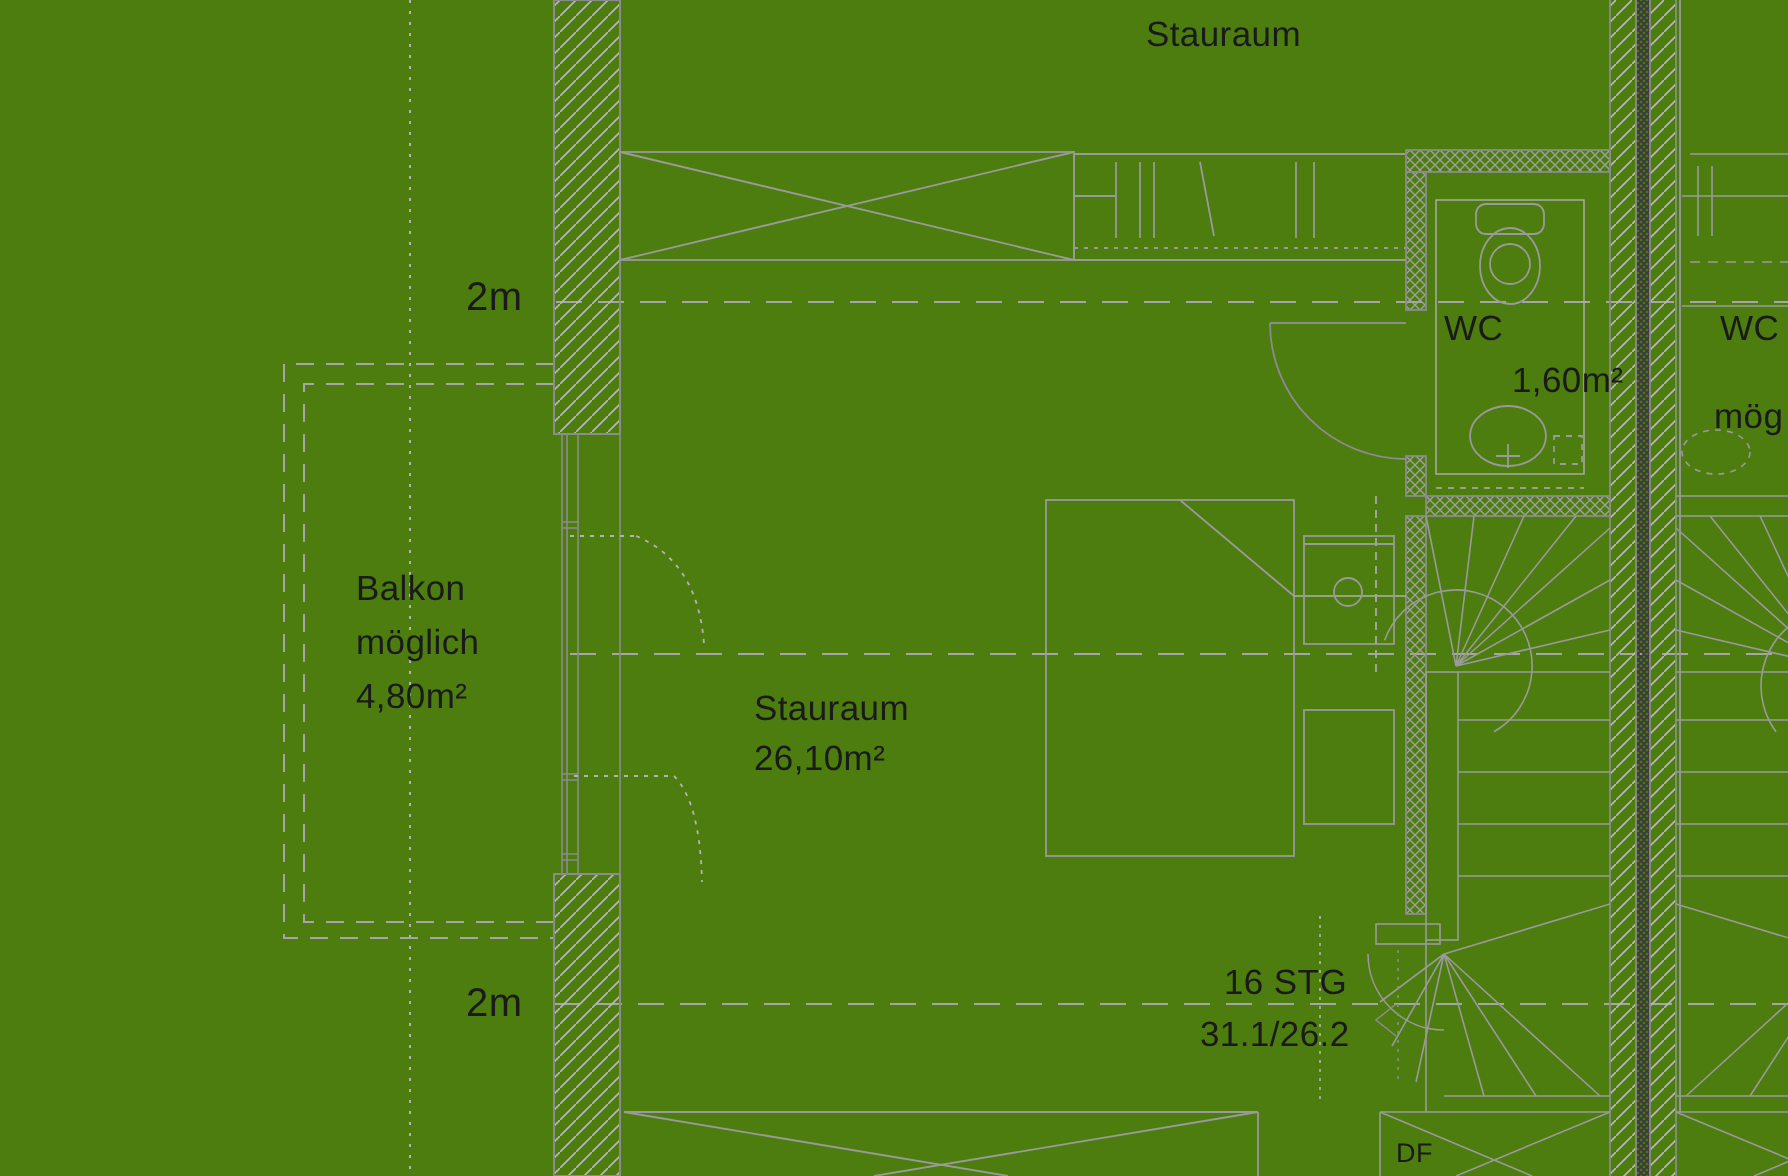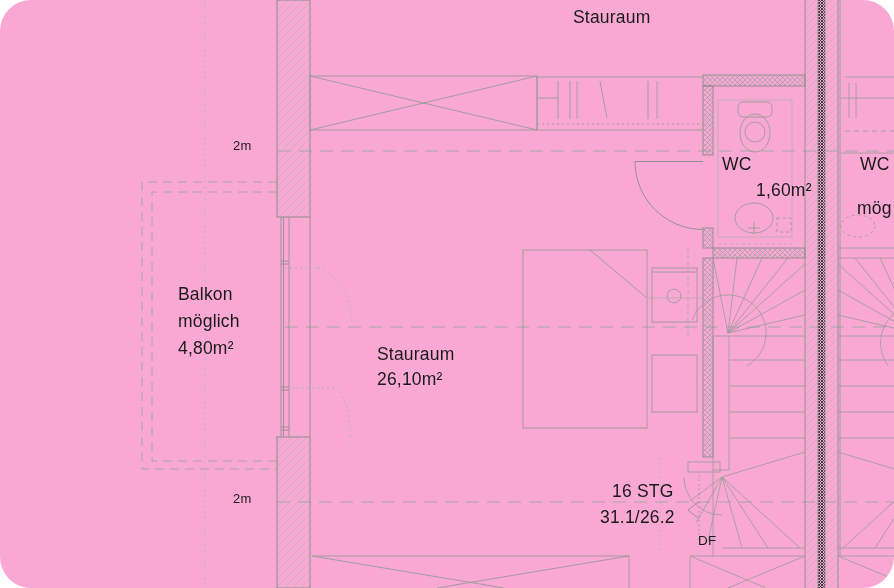--- a/index.html
+++ b/index.html
@@ -1,26 +1,26 @@
 <!DOCTYPE html>
 <html><head>
 <meta charset="utf-8">
 <style>
   html,body{margin:0;padding:0;background:#fff;}
   .plan{
-    position:relative;width:894px;height:588px;background:#f9a8d4;overflow:hidden;
-    font-family:"Liberation Sans", sans-serif;color:#1a1a1a;border-radius:31px;
+    position:relative;width:894px;height:588px;background:#4d7c0f;overflow:hidden;
+    font-family:"Liberation Sans", sans-serif;color:#1a1a1a;
   }
   .plan svg{position:absolute;left:0;top:0;}
   .lbl{
     position:absolute;font-size:17.5px;line-height:1.05;white-space:pre;
     color:#1a1a1a;letter-spacing:.2px;
   }
-  .lbl.small{font-size:13.5px;}
-  .lbl.dim{font-size:13px;}
+  .lbl.small{font-size:13.5px;margin-top:36px;}
+  .lbl.dim{font-size:20px;}
 </style>
 </head>
 <body>
 
 <div class="plan">
 
 <svg width="894" height="588" viewBox="0 0 894 588">
   <defs>
     <pattern id="hatch" width="8" height="8" patternUnits="userSpaceOnUse">
       <path d="M0,8 L8,0" stroke="#b8b8b8" stroke-width="0.8"></path>

